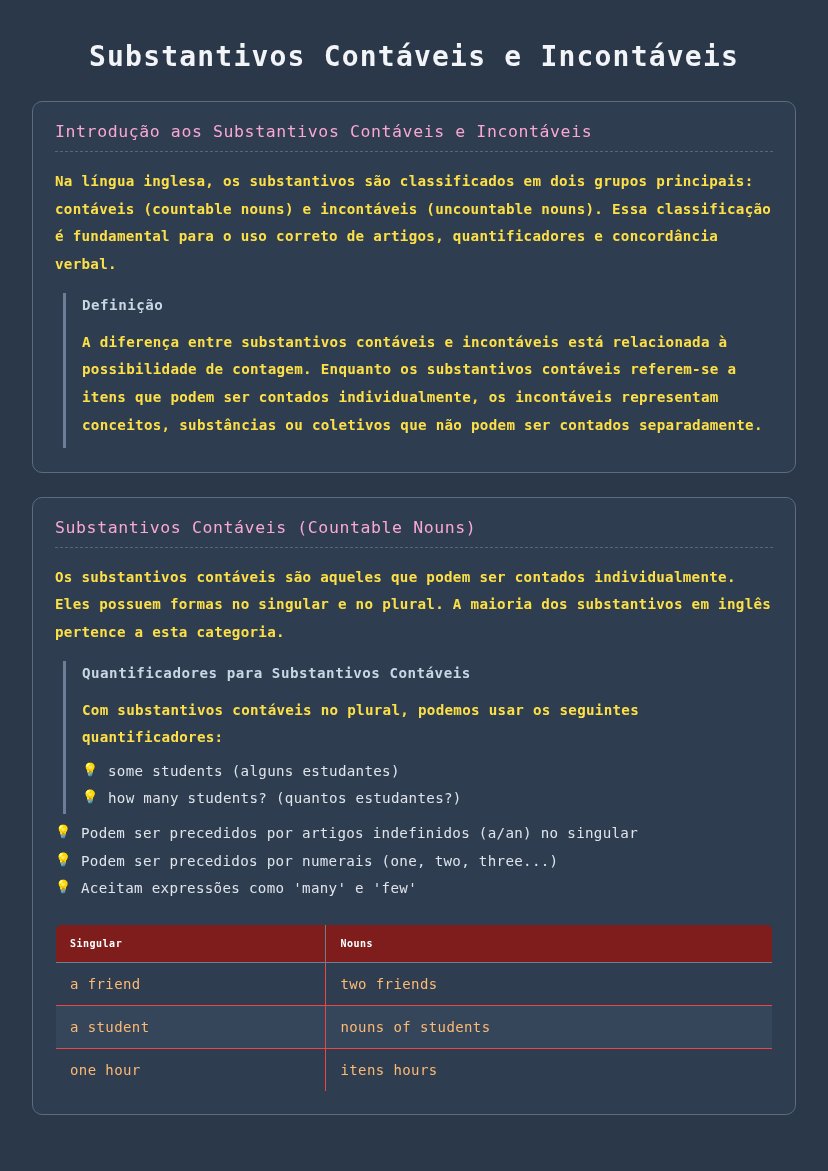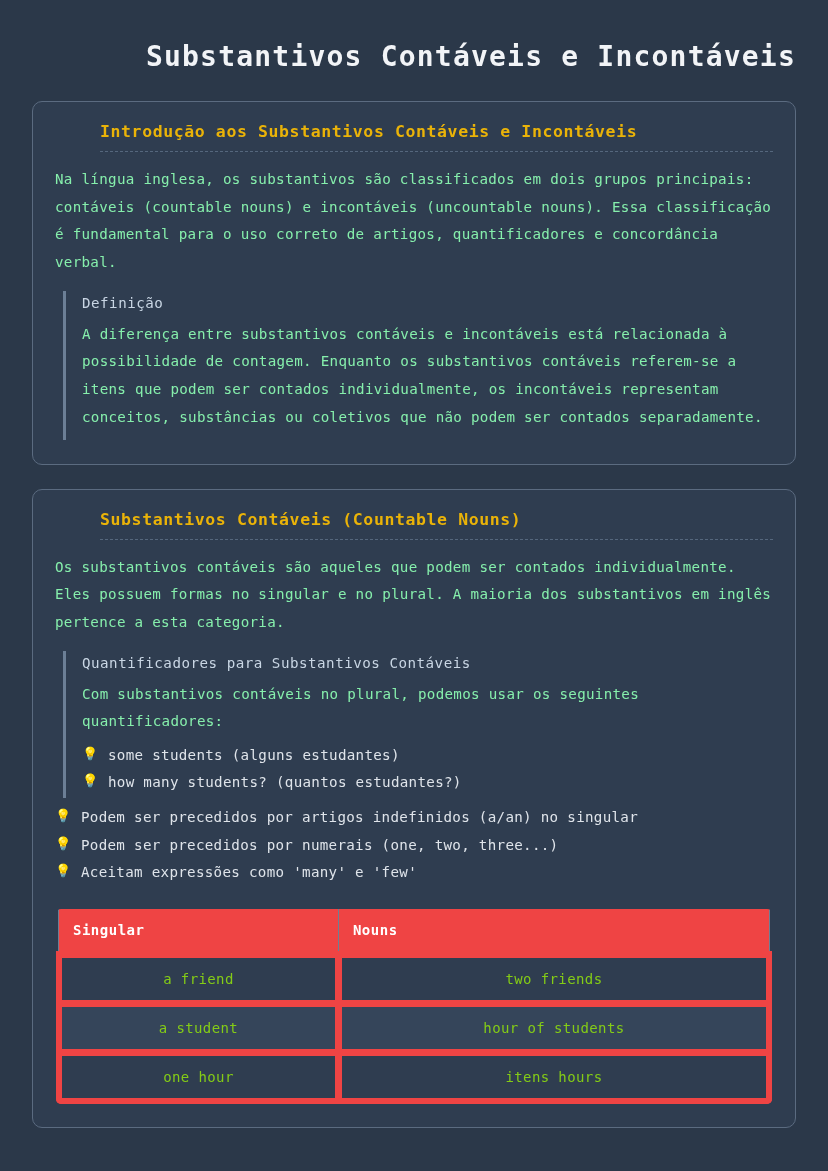--- a/index.html
+++ b/index.html
@@ -13,61 +13,61 @@
     font-family: "DejaVu Sans Mono", monospace;
     color: #e8eaed;
     -webkit-font-smoothing: antialiased;
   }
   .page {
     width: 828px;
     box-sizing: border-box;
     padding: 34px 32px 40px 32px;
   }
   .page-title {
-    text-align: right;
+    text-align: center;
     font-size: 28px;
     font-weight: bold;
     letter-spacing: 1.2px;
     color: #f2f4f7;
     margin: 6px 0 28px 0;
     font-family: "DejaVu Sans Mono", monospace;
   }
   .card {
     border: 1px solid #5b6b80;
     border-radius: 10px;
     background: #2f3d50;
     padding: 20px 22px 22px 22px;
     margin-bottom: 24px;
     box-sizing: border-box;
   }
   .card-title {
     font-size: 16.5px;
-    font-weight: bold;
-    color: #eab308;
+    font-weight: normal;
+    color: #f9a8d4;
     letter-spacing: 0.6px;
     padding-bottom: 10px;
     border-bottom: 1px dashed #55677d;
     margin-bottom: 14px;
-    margin-left: 45px;
   }
   .para {
     font-size: 14.2px;
     line-height: 1.95;
-    color: #86efac;
+    color: #fde047;
     letter-spacing: 0.3px;
-    margin: 0 0 12px 0;
+    margin: 16px 0 12px 0;
+    font-weight: bold;
   }
   .subbox {
     border-left: 3px solid #6c7f96;
     padding: 4px 0 2px 16px;
     margin: 14px 0 2px 8px;
   }
   .subbox-title {
     font-size: 14.2px;
-    font-weight: normal;
+    font-weight: bold;
     color: #c9d6e4;
     letter-spacing: 0.5px;
     margin-bottom: 10px;
   }
   .subbox .para {
     margin-bottom: 6px;
   }
   ul.bullets {
     list-style: none;
     margin: 6px 0 0 0;
@@ -94,34 +94,33 @@
   table.data-table {
     width: 100%;
     border-collapse: collapse;
     margin-top: 22px;
     border: 1px solid #6d7f94;
     border-radius: 6px;
     overflow: hidden;
     font-size: 14px;
   }
   table.data-table th {
-    background: #ef4444;
+    background: #7f1d1d;
     color: #ffffff;
     text-align: left;
     font-weight: bold;
     padding: 13px 14px;
     letter-spacing: 0.5px;
     border: 1px solid #6d7f94;
-    font-size: 14px;
+    font-size: 10px;
   }
   table.data-table td {
-    text-align: center;
     padding: 13px 14px;
-    border: 7px solid #ef4444;
-    color: #84cc16;
+    border: 1px solid #ef4444;
+    color: #fdba74;
     letter-spacing: 0.4px;
     background: #35455a;
   }
   table.data-table tr:nth-child(odd) td {
     background: #33435700;
   }
 </style>
 </head>
 <body>
 
@@ -166,21 +165,21 @@
           <th>Nouns</th>
         </tr>
       </thead>
       <tbody>
         <tr>
           <td>a friend</td>
           <td>two friends</td>
         </tr>
         <tr>
           <td>a student</td>
-          <td>hour of students</td>
+          <td>nouns of students</td>
         </tr>
         <tr>
           <td>one hour</td>
           <td>itens hours</td>
         </tr>
       </tbody>
     </table>
   </section>
 
 </div>

